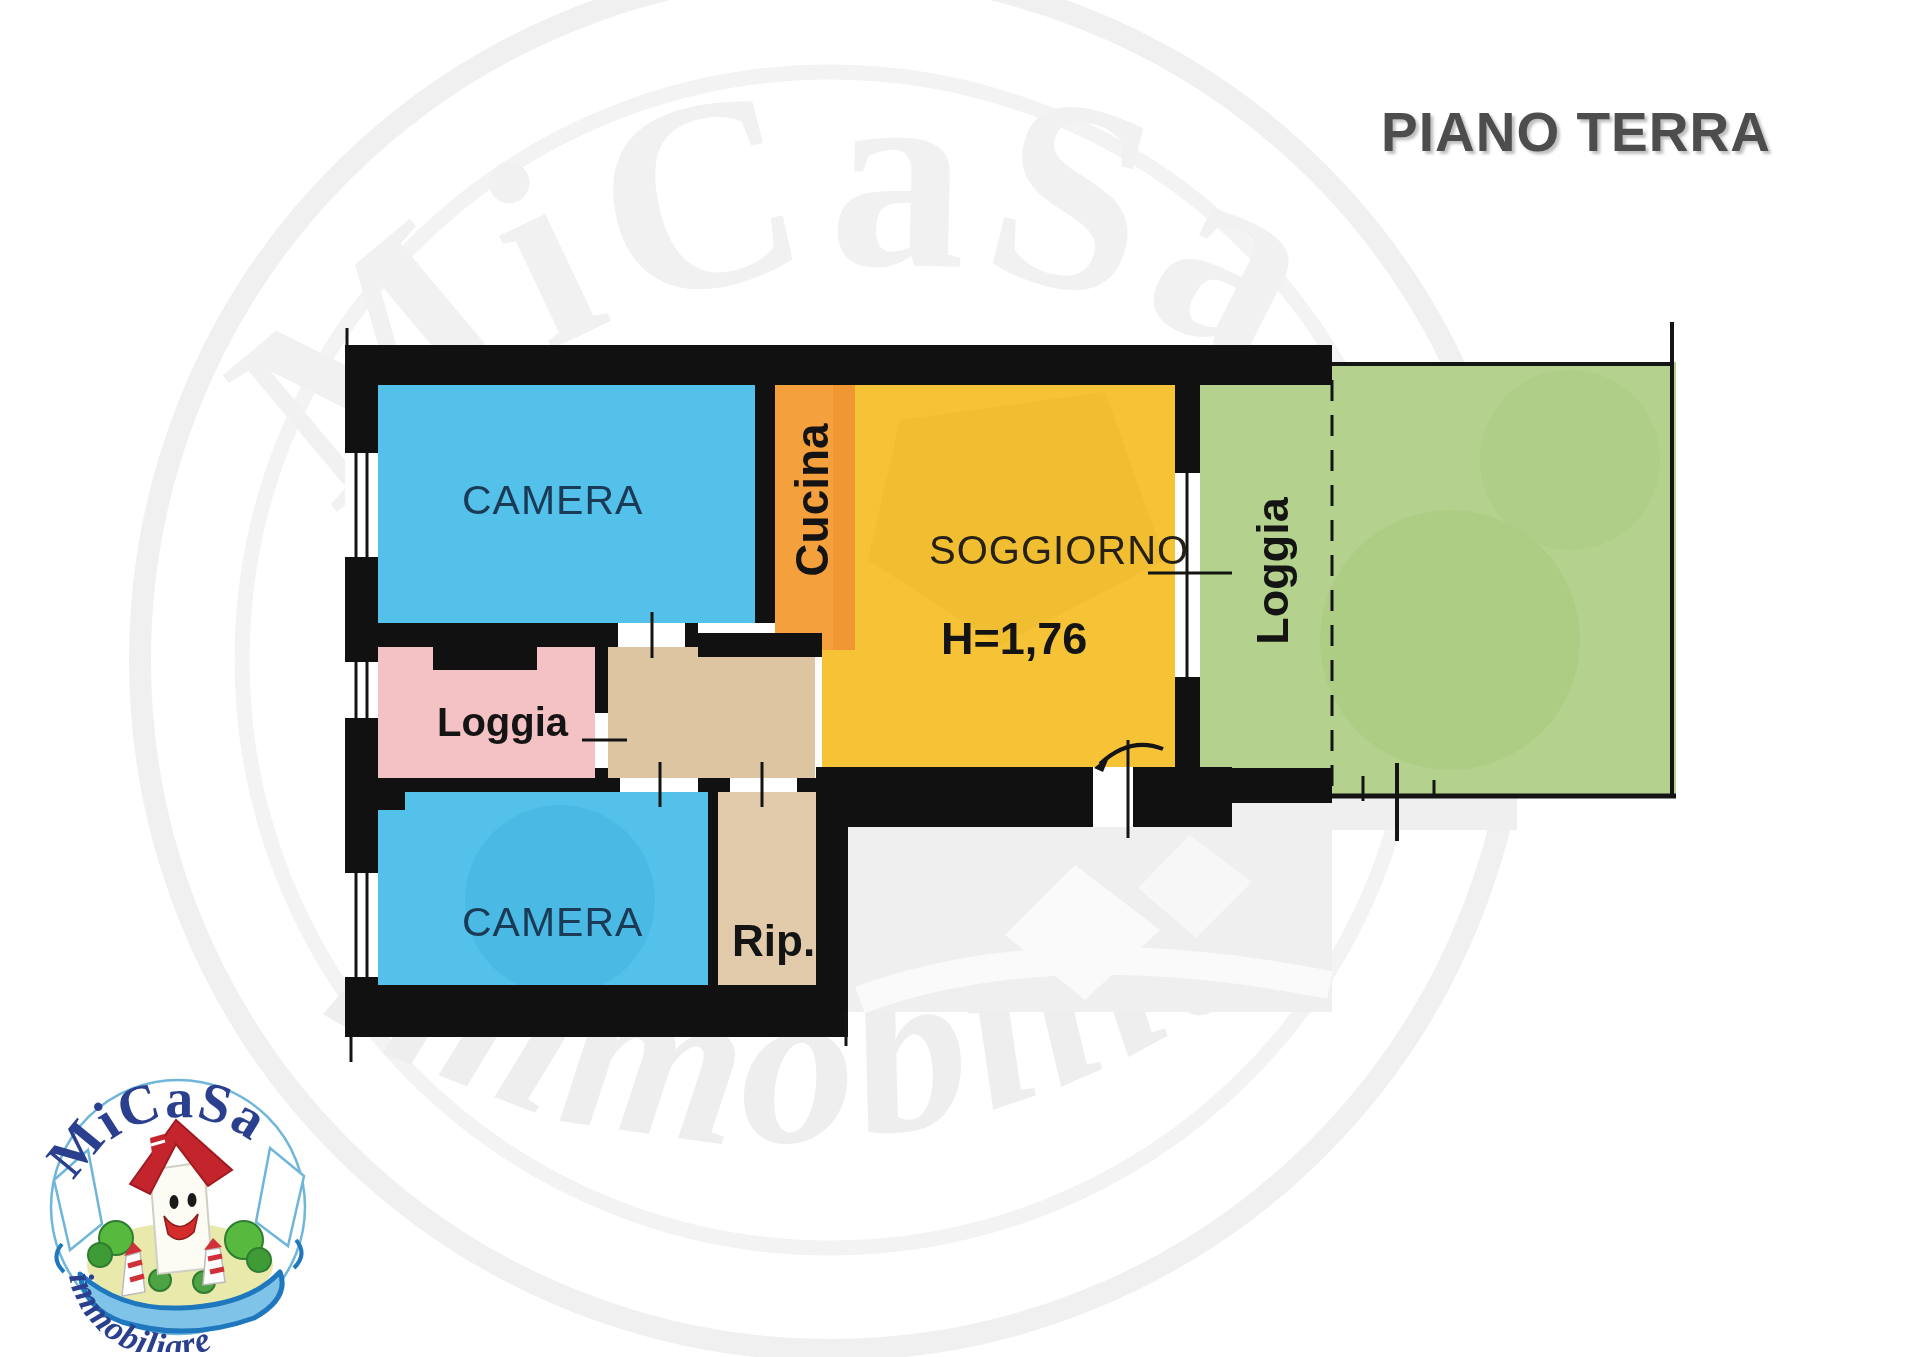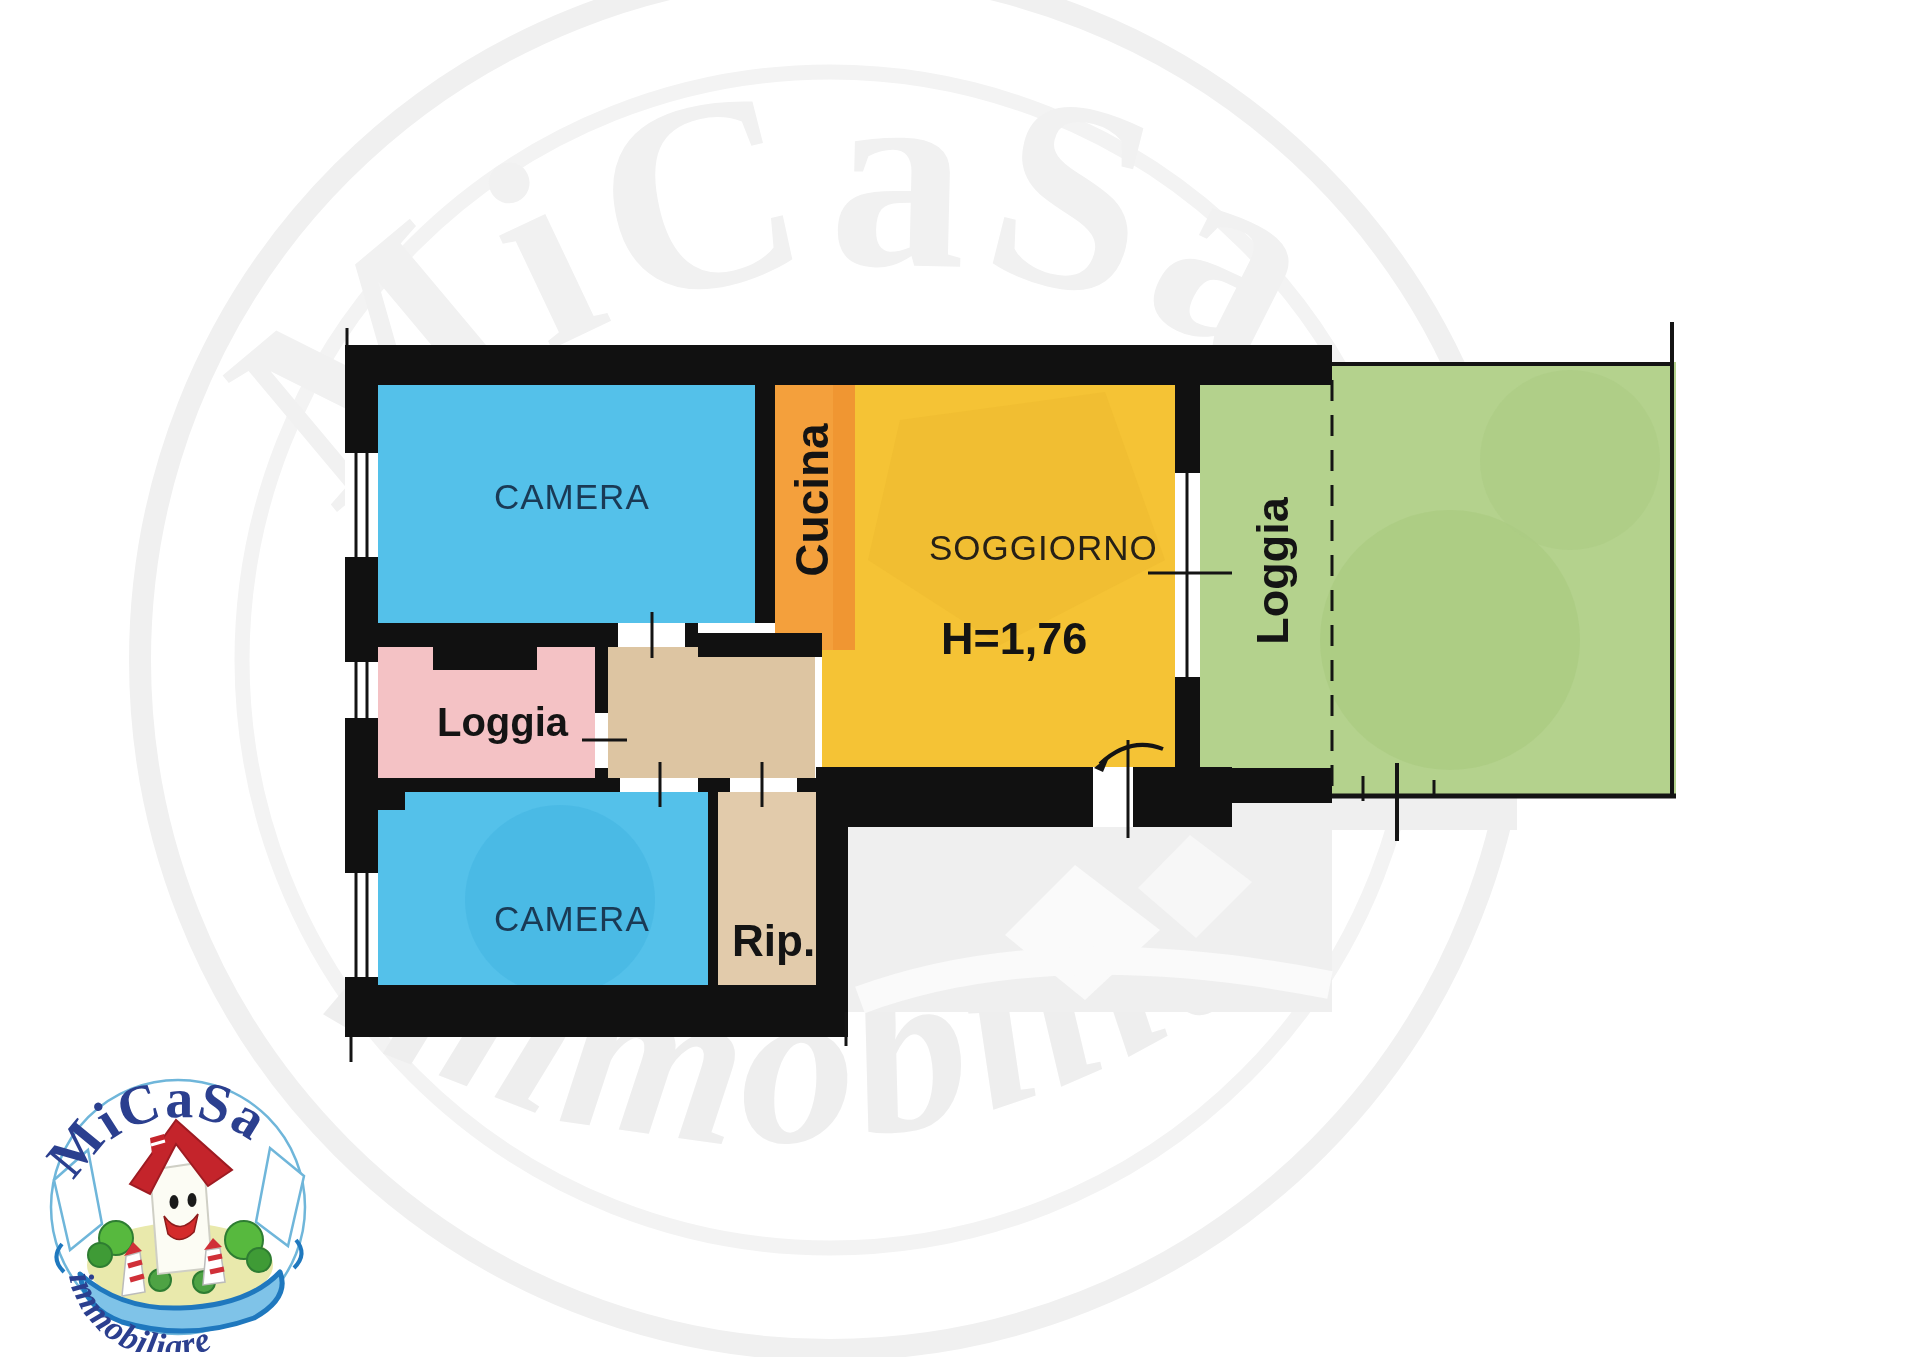--- a/index.html
+++ b/index.html
@@ -1,20 +1,20 @@
 <!DOCTYPE html>
 <html style="--c-wall: #111111; --c-camera: #54c1ea; --c-cucina: #f4a03c; --c-cucina_dark: #ee9430; --c-soggiorno: #f5c335; --c-bagno: #f4c2c5; --c-corridoio: #ddc5a2; --c-rip: #e2cbab; --c-verde: #b4d28d; --c-esterno: #efefef; --c-titolo: #4d4d4d; --c-logo_blu: #2b3f8f; --c-label_navy: #1a3a55;"><head>
 <meta charset="utf-8">
 <style>
   html,body{margin:0;padding:0;background:#ffffff;}
   #page{position:relative;width:1920px;height:1357px;background:#fff;overflow:hidden;
         font-family:"Liberation Sans",sans-serif;}
   svg{position:absolute;left:0;top:0;}
   .lbl{position:absolute;white-space:nowrap;color:#151515;}
-  .lbl-room{font-size:35px;letter-spacing:1px;color:var(--c-label_navy,#1a3a55);margin-left:32px;}
+  .lbl-room{font-size:41px;letter-spacing:1px;color:var(--c-label_navy,#1a3a55);}
   .lbl-hand{font-weight:bold;color:#141414;}
   .rot{transform:translate(-50%,-50%) rotate(-90deg);transform-origin:center center;}
   #title{position:absolute;left:1381px;top:100px;font-size:55px;font-weight:bold;
          color:var(--c-titolo,#4d4d4d);letter-spacing:1px;
          text-shadow:3px 3px 3px rgba(0,0,0,0.25);}
   #resede-label{position:absolute;left:1492px;top:528px;transform:translateX(-50%);
                 text-align:center;font-size:39px;font-weight:bold;line-height:1.45;color:#141414;}
   
   .f-wall{fill:var(--c-wall,#111);}
   .f-cam{fill:var(--c-camera,#54c1ea);}
@@ -132,26 +132,27 @@
       <line x1="1332" y1="380" x2="1332" y2="792" class="ln" stroke-width="3" stroke-dasharray="21 14"></line>
       <line x1="1332" y1="364" x2="1674" y2="364" class="ln" stroke-width="4"></line>
       <line x1="1672" y1="322" x2="1672" y2="798" class="ln" stroke-width="4"></line>
       <line x1="1332" y1="796" x2="1676" y2="796" class="ln" stroke-width="5"></line>
       <line x1="1363" y1="776" x2="1363" y2="801" class="ln" stroke-width="3"></line>
       <line x1="1397" y1="763" x2="1397" y2="841" class="ln" stroke-width="4"></line>
       <line x1="1434" y1="780" x2="1434" y2="798" class="ln" stroke-width="3"></line>
     </g>
   </svg>
 
+  <div id="title">PIANO TERRA</div>
 
   <div class="lbl lbl-room" style="left:462px;top:477px;">CAMERA</div>
 
   <div class="lbl lbl-hand rot" style="left:812px;top:500px;font-size:46px;position:absolute;">Cucina</div>
 
-  <div class="lbl" style="left:929px;top:528px;font-size:35px;letter-spacing:1px;color:#262017;">SOGGIORNO</div>
+  <div class="lbl" style="left:929px;top:528px;font-size:40px;letter-spacing:1px;color:#262017;">SOGGIORNO</div>
 
   <div class="lbl lbl-hand" style="left:941px;top:613px;font-size:45px;">H=1,76</div>
 
   <div class="lbl lbl-hand" style="left:437px;top:700px;font-size:40px;">Loggia</div>
 
   <div class="lbl lbl-room" style="left:462px;top:899px;">CAMERA</div>
 
   <div class="lbl lbl-hand" style="left:732px;top:916px;font-size:44px;">Rip.</div>
 
   <div class="lbl lbl-hand rot" style="left:1273px;top:571px;font-size:45px;position:absolute;">Loggia</div>

